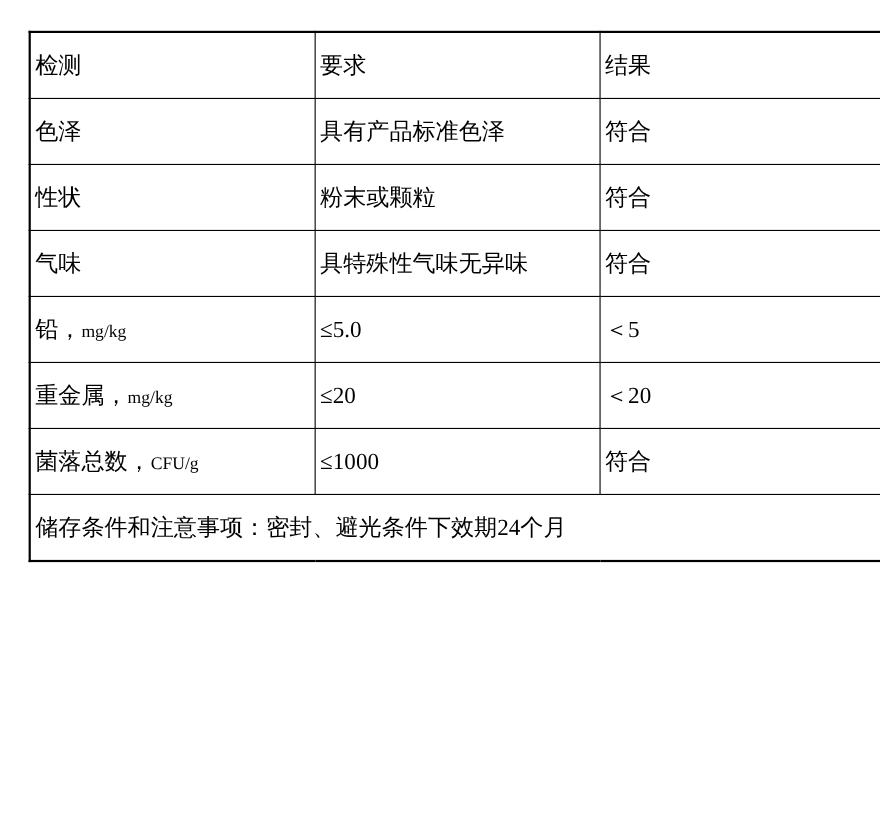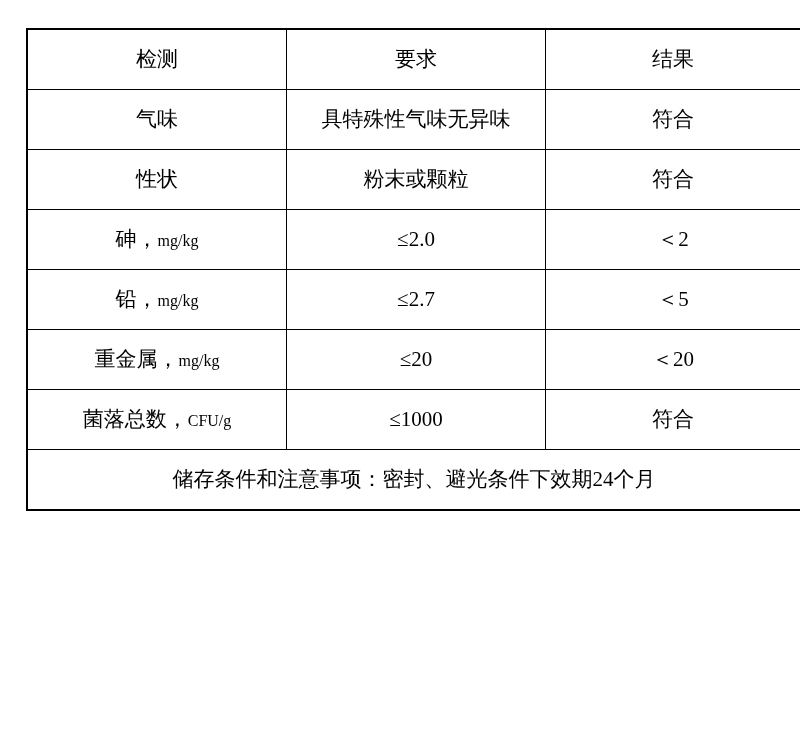--- a/index.html
+++ b/index.html
@@ -22,21 +22,20 @@
     padding: 28px 26px 0 26px;
   }
   table.spec {
     width: 748px;
     border-collapse: collapse;
     table-layout: fixed;
     border: 2px solid #000;
   }
   table.spec td {
     border: 1px solid #000;
-    text-align: center;
     vertical-align: middle;
     height: 55px;
     font-size: 21px;
     line-height: 1.2;
     padding: 2px 4px;
     white-space: nowrap;
   }
   table.spec td.c0 { width: 250px; }
   table.spec td.c1 { width: 250px; font-family: Liberation Serif, serif; }
   table.spec td.c2 { width: 246px; }
@@ -61,45 +60,45 @@
 
 <div class="page">
   <table class="spec">
     <tbody>
       <tr>
         <td class="c0">检测</td>
         <td class="c1">要求</td>
         <td class="c2">结果</td>
       </tr>
 
-
       <tr>
-        <td class="c0"><span>气味</span><span class="unit"></span></td>
-        <td class="c1">具特殊性气味无异味</td>
+        <td class="c0"><span>色泽</span><span class="unit"></span></td>
+        <td class="c1">具有产品标准色泽</td>
         <td class="c2">符合</td>
       </tr>
 
       <tr>
         <td class="c0"><span>性状</span><span class="unit"></span></td>
         <td class="c1">粉末或颗粒</td>
         <td class="c2">符合</td>
       </tr>
 
+      <tr>
+        <td class="c0"><span>气味</span><span class="unit"></span></td>
+        <td class="c1">具特殊性气味无异味</td>
+        <td class="c2">符合</td>
+      </tr>
+
+
 
 
 
       <tr>
-        <td class="c0"><span>砷，</span><span class="unit-mid">mg/kg</span></td>
-        <td class="c1">≤2.0</td>
-        <td class="c2">＜2</td>
-      </tr>
-
-      <tr>
         <td class="c0"><span>铅，</span><span class="unit-mid">mg/kg</span></td>
-        <td class="c1">≤2.7</td>
+        <td class="c1">≤5.0</td>
         <td class="c2">＜5</td>
       </tr>
 
       <tr>
         <td class="c0"><span>重金属，</span><span class="unit-mid">mg/kg</span></td>
         <td class="c1">≤20</td>
         <td class="c2">＜20</td>
       </tr>
 
       <tr>

